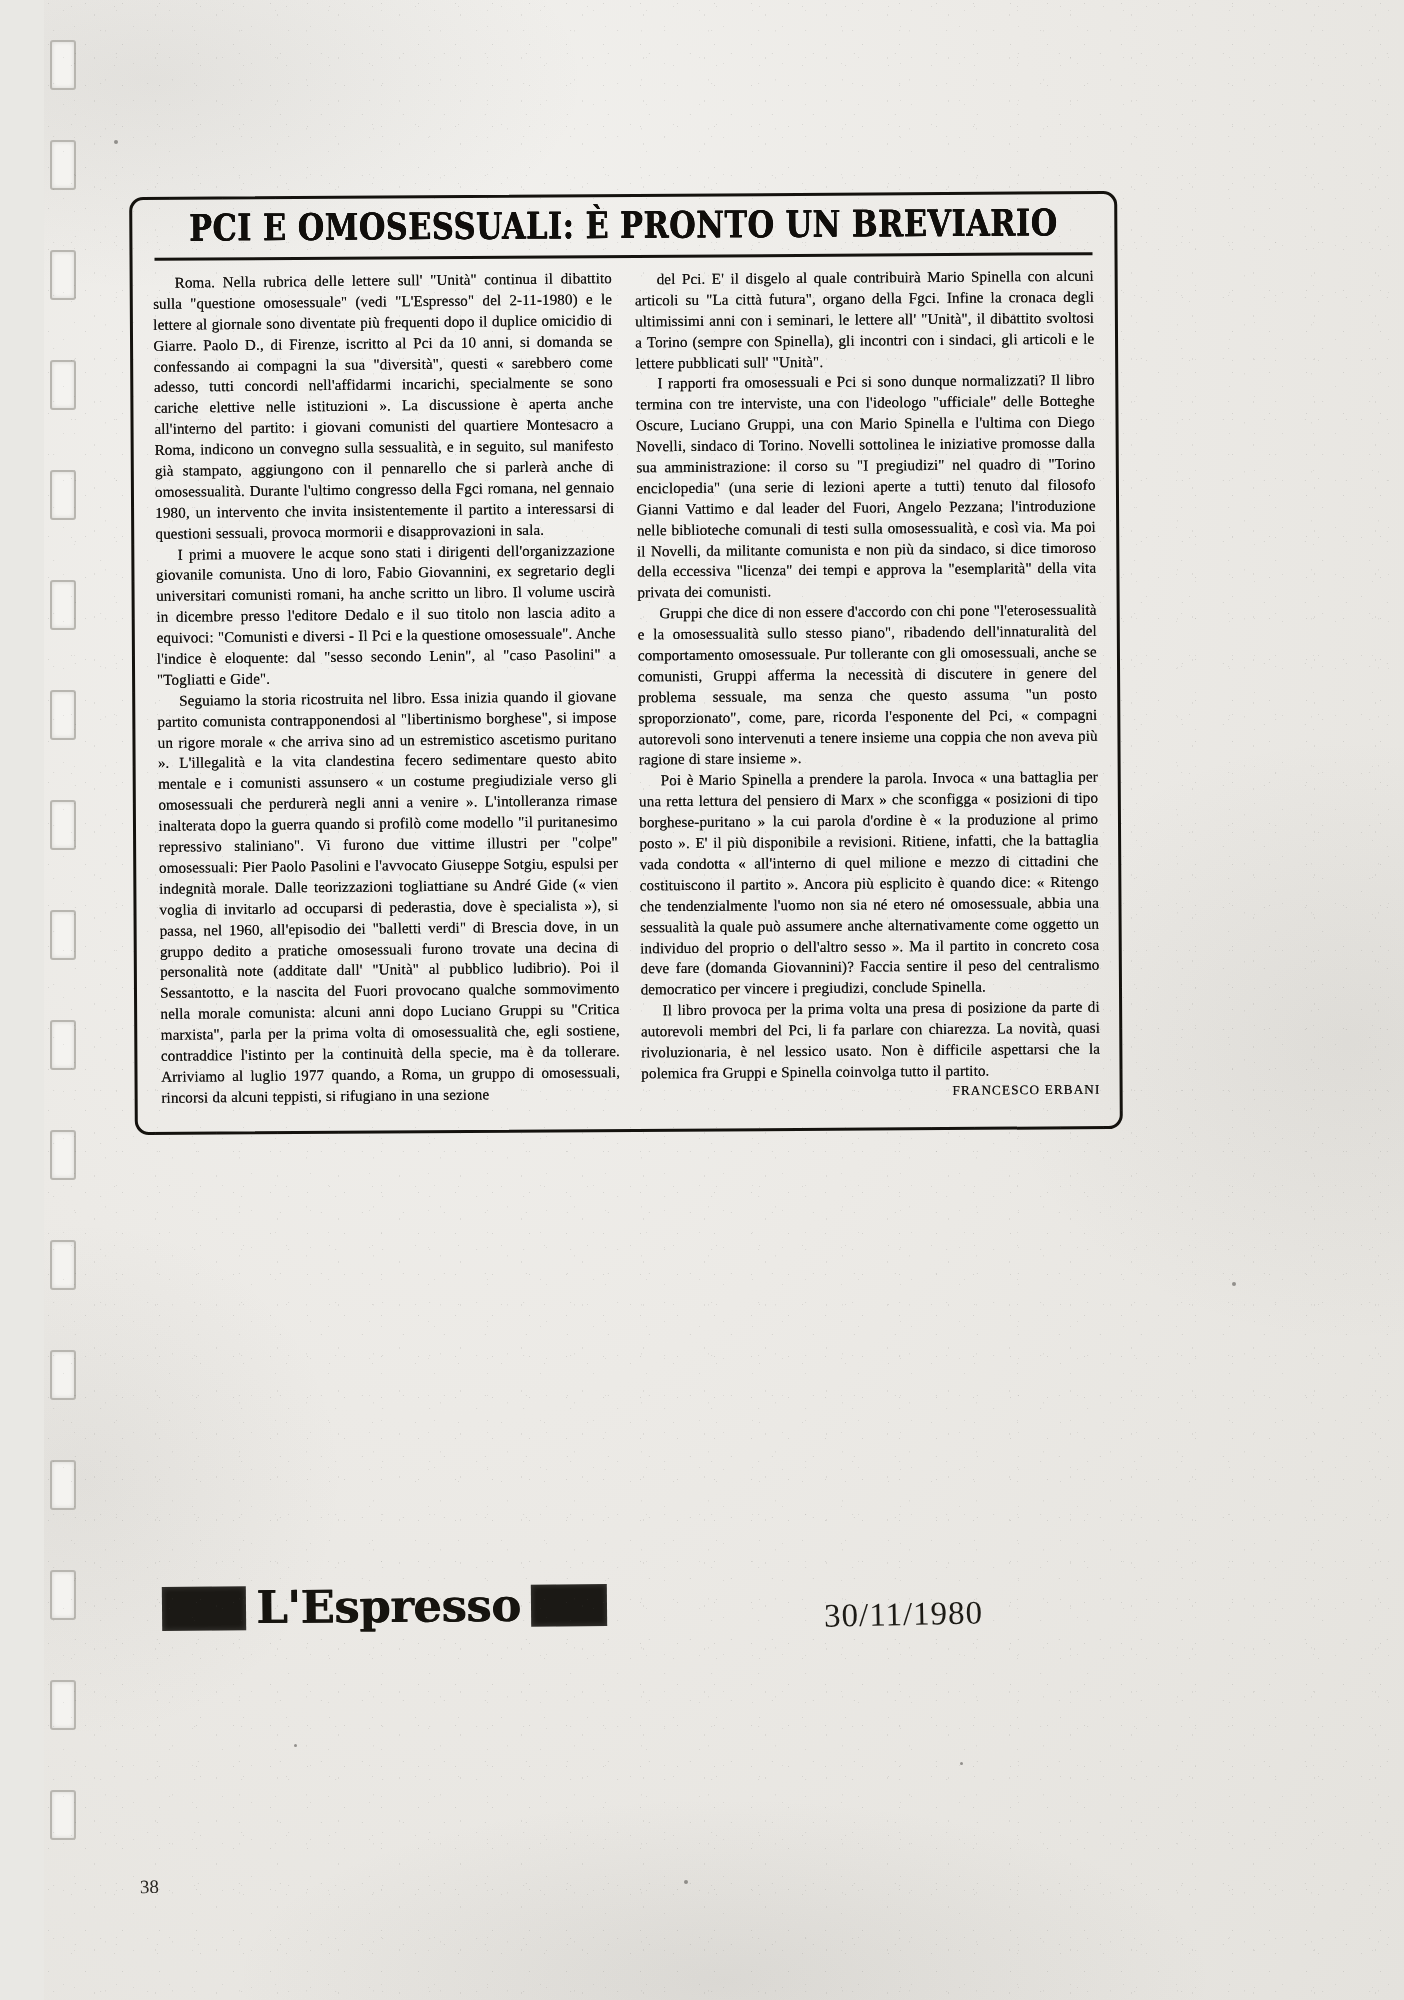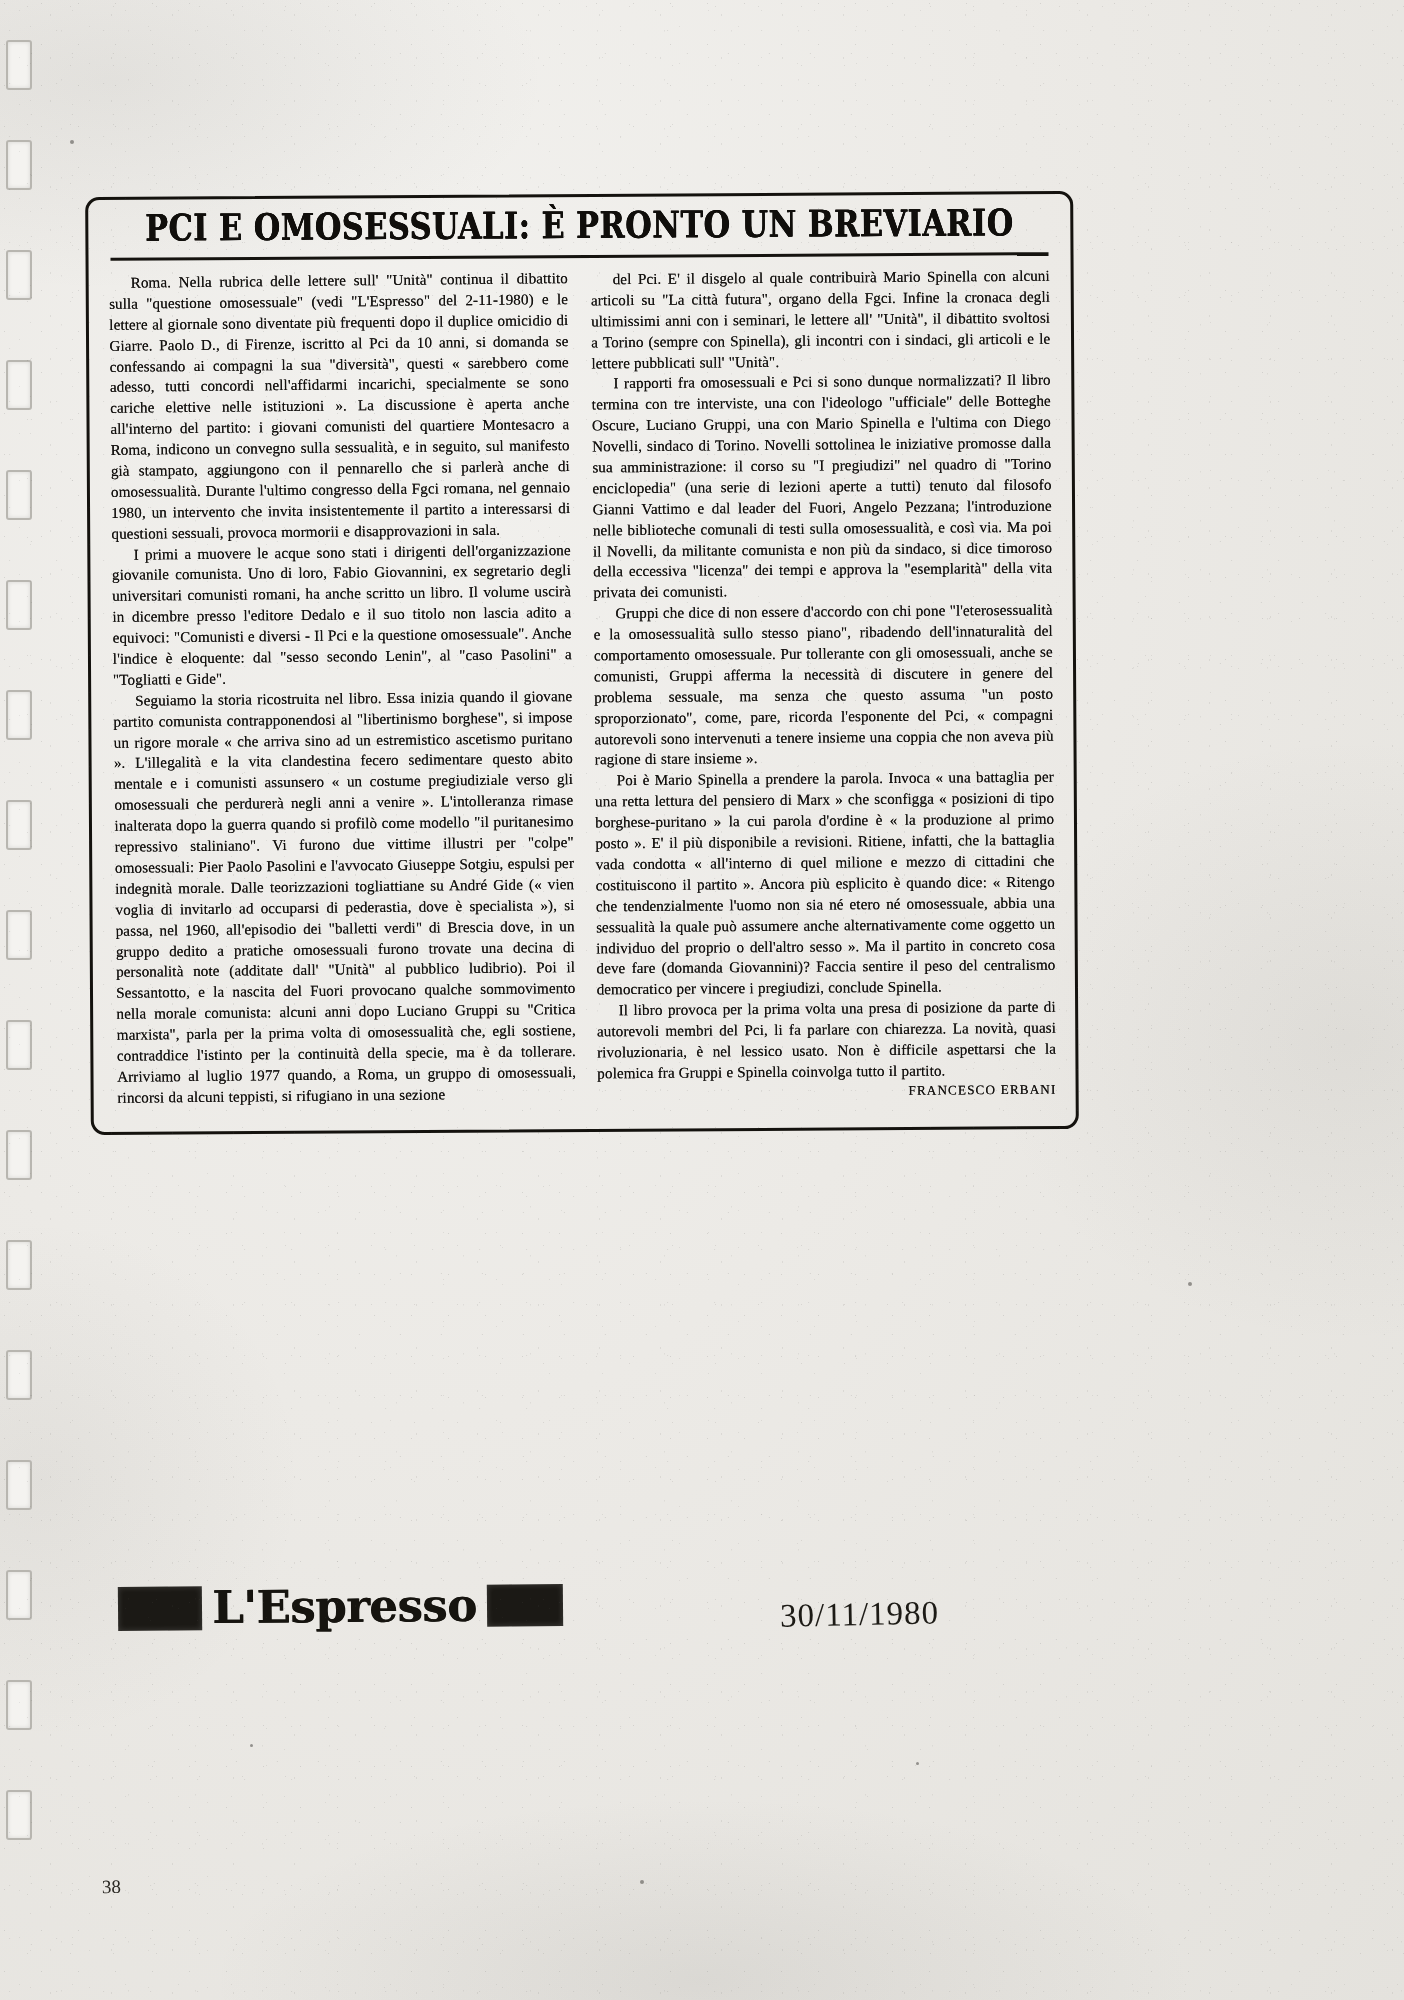--- a/index.html
+++ b/index.html
@@ -9,20 +9,21 @@
     font-family:"Liberation Serif", serif;
     position:relative;
     overflow:hidden;
   }
 
   
   #page{
     position:absolute;inset:0;
     background:
       radial-gradient(ellipse at 30% 20%, #f2f1ee 0%, #eceae6 45%, #e4e2dd 100%);
+    margin-left: 44px;
   }
   
   #grain{
     position:absolute;inset:0;
     opacity:.55;
     background-image:
       radial-gradient(circle at 12% 8%, rgba(90,88,84,.30) .6px, transparent .7px),
       radial-gradient(circle at 37% 23%, rgba(90,88,84,.22) .6px, transparent .7px),
       radial-gradient(circle at 64% 11%, rgba(90,88,84,.26) .6px, transparent .7px),
       radial-gradient(circle at 83% 35%, rgba(90,88,84,.20) .6px, transparent .7px),
@@ -140,21 +141,21 @@
     position:absolute;left:780px;top:1596px;
     font-family:"Liberation Serif", serif;
     font-size:33px;
     color:#1d1b16;
     letter-spacing:1px;
     transform:rotate(-1.2deg);
   }
 
   
   #pagenum{
-    position:absolute;left:102px;top:1876px;
+    position:absolute;left:96px;top:1876px;
     font-family:"Liberation Serif", serif;
     font-size:19px;color:#2a2823;
     transform:rotate(-1deg);
   }
 
   
   .speck{position:absolute;background:#3c3a35;border-radius:50%;opacity:.5;}
 </style>
 </head>
 <body>

